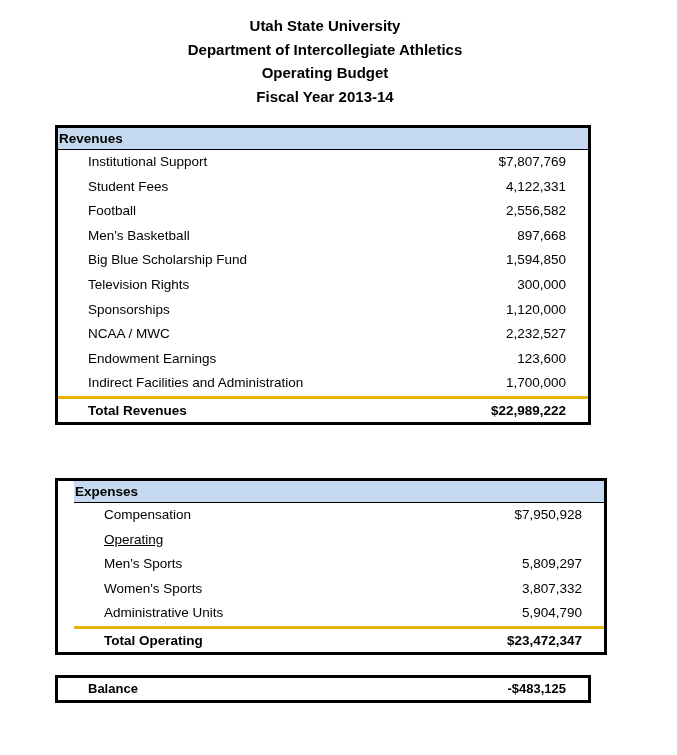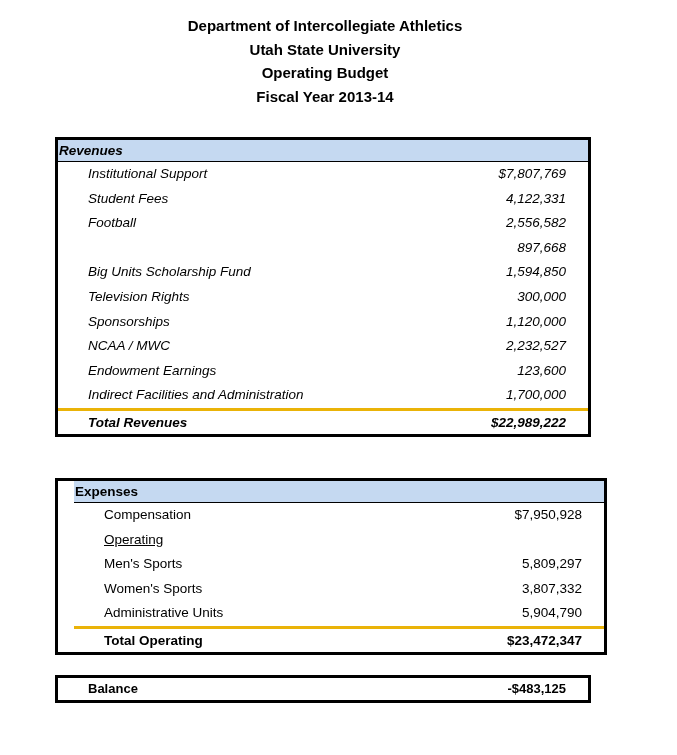--- a/index.html
+++ b/index.html
@@ -80,21 +80,21 @@
       left: 30px;
       top: 0;
       white-space: nowrap;
     }
     .total-row .value {
       position: absolute;
       right: 22px;
       top: 0;
       white-space: nowrap;
     }
-    .revenues-box { top: 137px; font-style: italic; }
+    .revenues-box { top: 125px; }
     .expenses-box { top: 478px; padding-left: 16px; }
     .balance-box {
       position: absolute;
       left: 55px;
       top: 675px;
       width: 530px;
       height: 22px;
       border: 3px solid #000000;
       font-weight: bold;
       font-size: 13px;
@@ -108,46 +108,47 @@
     .balance-box .value {
       position: absolute;
       right: 22px;
       top: 0;
     }
   </style>
 </head>
 <body>
 
 <div class="title-block">
+  <span class="title-line">Utah State University</span>
   <span class="title-line">Department of Intercollegiate Athletics</span>
-  <span class="title-line">Utah State University</span>
   <span class="title-line">Operating Budget</span>
   <span class="title-line">Fiscal Year 2013-14</span>
 </div>
 
 <div class="section-box revenues-box">
   <div class="section-header">Revenues</div>
 
   <div class="row">
     <span class="label">Institutional Support</span>
     <span class="value">$7,807,769</span>
   </div>
   <div class="row">
     <span class="label">Student Fees</span>
     <span class="value">4,122,331</span>
   </div>
   <div class="row">
     <span class="label">Football</span>
     <span class="value">2,556,582</span>
   </div>
   <div class="row">
+    <span class="label">Men's Basketball</span>
     <span class="value">897,668</span>
   </div>
   <div class="row">
-    <span class="label">Big Units Scholarship Fund</span>
+    <span class="label">Big Blue Scholarship Fund</span>
     <span class="value">1,594,850</span>
   </div>
   <div class="row">
     <span class="label">Television Rights</span>
     <span class="value">300,000</span>
   </div>
   <div class="row">
     <span class="label">Sponsorships</span>
     <span class="value">1,120,000</span>
   </div>

